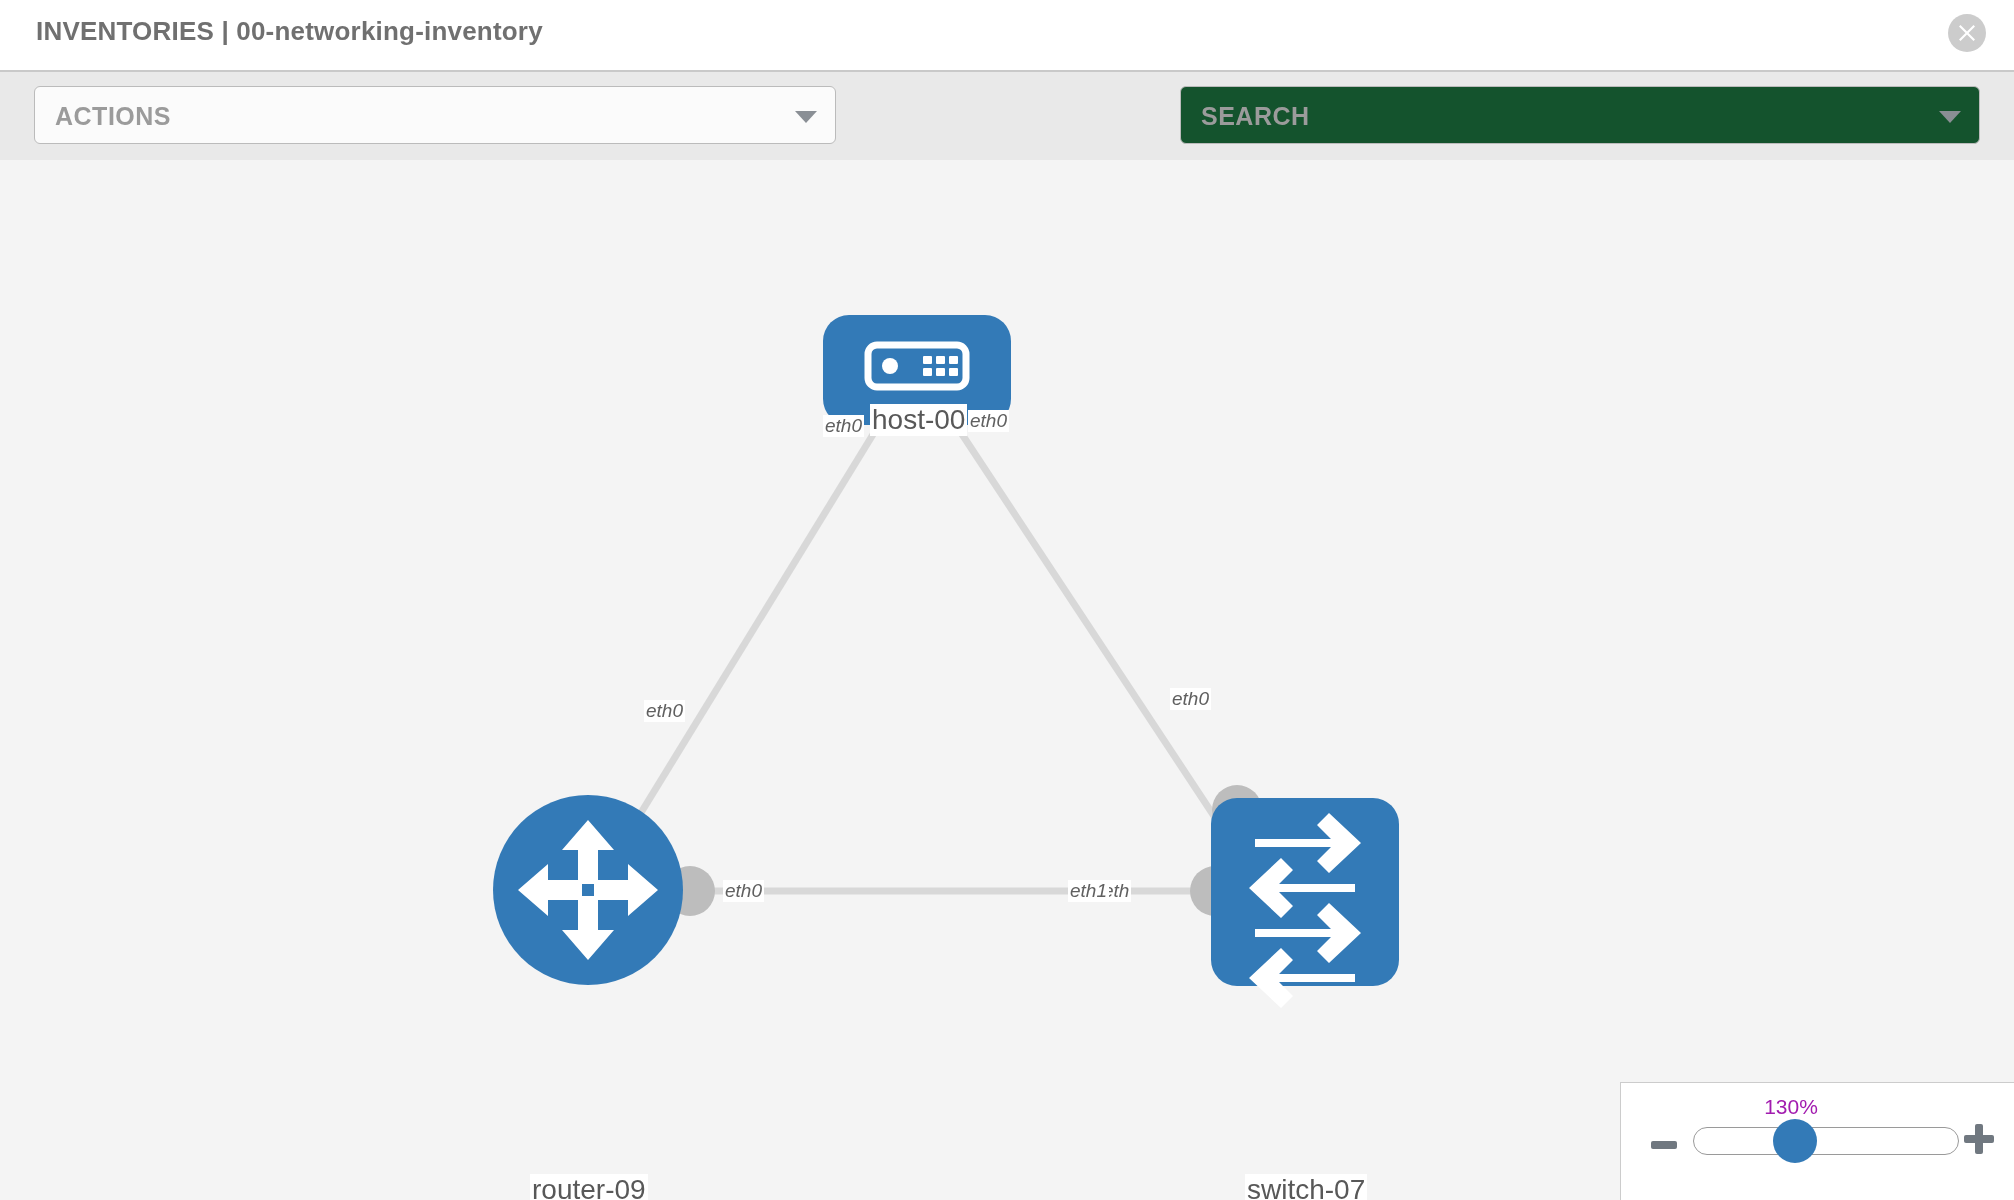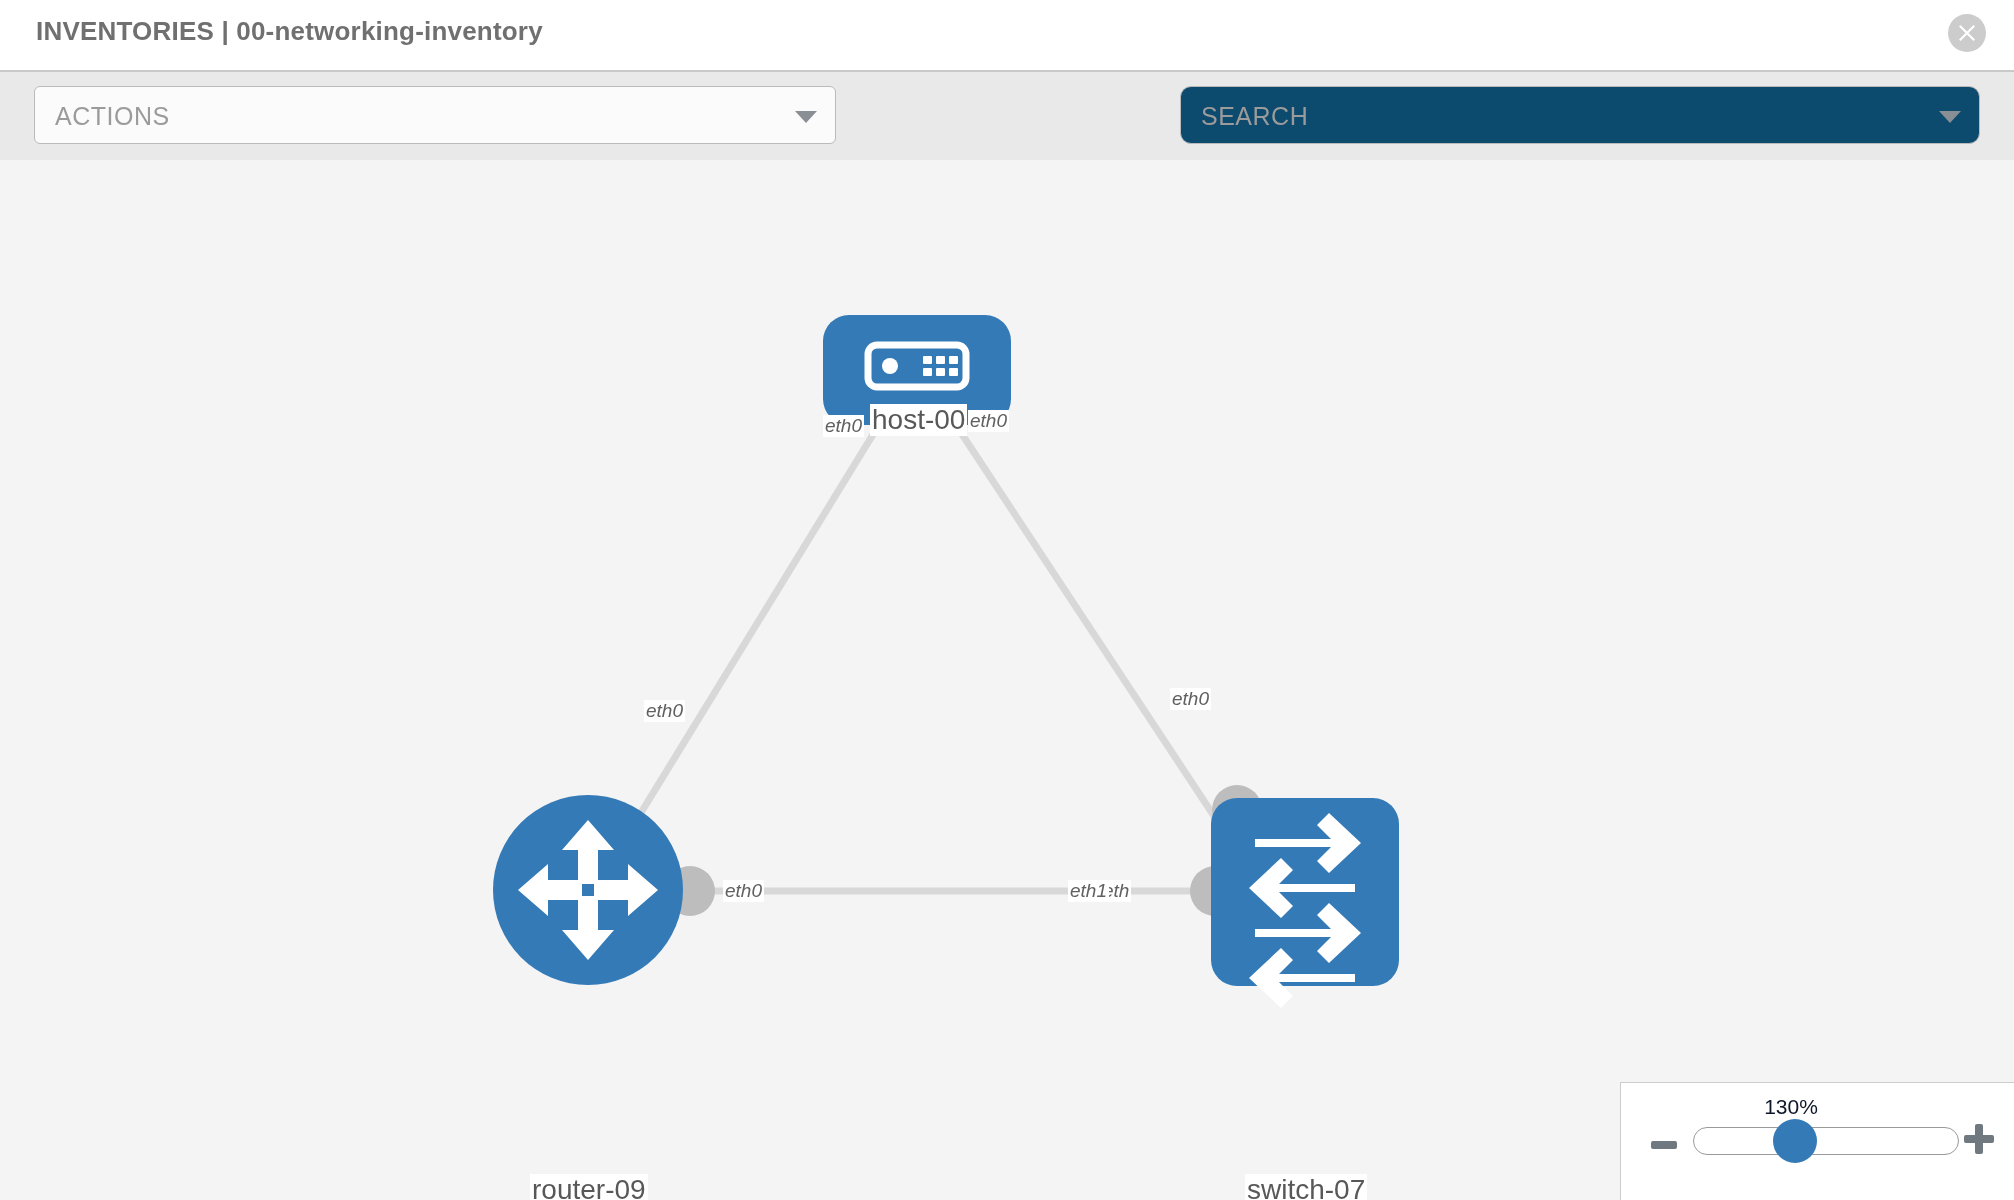--- a/index.html
+++ b/index.html
@@ -27,20 +27,21 @@
     background: #cccccc; cursor: pointer;
   }
   .close-btn svg { display: block; }
 
   
   .toolbar {
     position: absolute; left: 0; top: 70px; width: 2014px; height: 100px;
     background: #e9e9e9;
     border-top: 2px solid #c9c9c9;
     border-bottom: 2px solid #b91c1c;
+    font-weight: bold;
   }
   .actions-select {
     position: absolute; left: 34px; top: 14px;
     width: 802px; height: 58px;
     background: #fbfbfb;
     border: 1px solid #bbbbbb; border-radius: 6px;
   }
   .actions-select .lbl {
     position: absolute; left: 20px; top: 15px;
     font-size: 25px; color: #9b9b9b; letter-spacing: 0.5px;
@@ -55,22 +56,22 @@
   .tool-icon {
     position: absolute; top: 88px;
     width: 44px; height: 44px; cursor: pointer;
   }
   .tool-icon.wrench { left: 1043px; }
   .tool-icon.key    { left: 1110px; }
 
   .search-box {
     position: absolute; left: 1180px; top: 14px;
     width: 800px; height: 58px;
-    background: #0c4a6e;
-    border: 1px solid #bbbbbb; border-radius: 11px;
+    background: #14532d;
+    border: 1px solid #bbbbbb; border-radius: 6px;
   }
   .search-box .lbl {
     position: absolute; left: 20px; top: 15px;
     font-size: 25px; color: #9b9b9b; letter-spacing: 0.5px;
   }
 
   
   .canvas {
     position: absolute; left: 0; top: 160px;
     width: 2014px; height: 1040px;
@@ -103,21 +104,21 @@
   
   .zoom-panel {
     position: absolute; left: 1620px; top: 1082px;
     width: 394px; height: 118px;
     background: #ffffff;
     border-top: 1px solid #cccccc;
     border-left: 1px solid #cccccc;
   }
   .zoom-value {
     position: absolute; left: 0; top: 12px; width: 340px;
-    text-align: center; font-size: 21px; color: #0f172a;
+    text-align: center; font-size: 21px; color: #a21caf;
   }
   .zoom-minus, .zoom-plus {
     position: absolute; cursor: pointer;
   }
   .zoom-minus { left: 28px; top: 47px; }
   .zoom-plus  { left: 340px; top: 38px; }
   .zoom-track {
     position: absolute; left: 72px; top: 44px;
     width: 266px; height: 28px;
     background: #ffffff;

